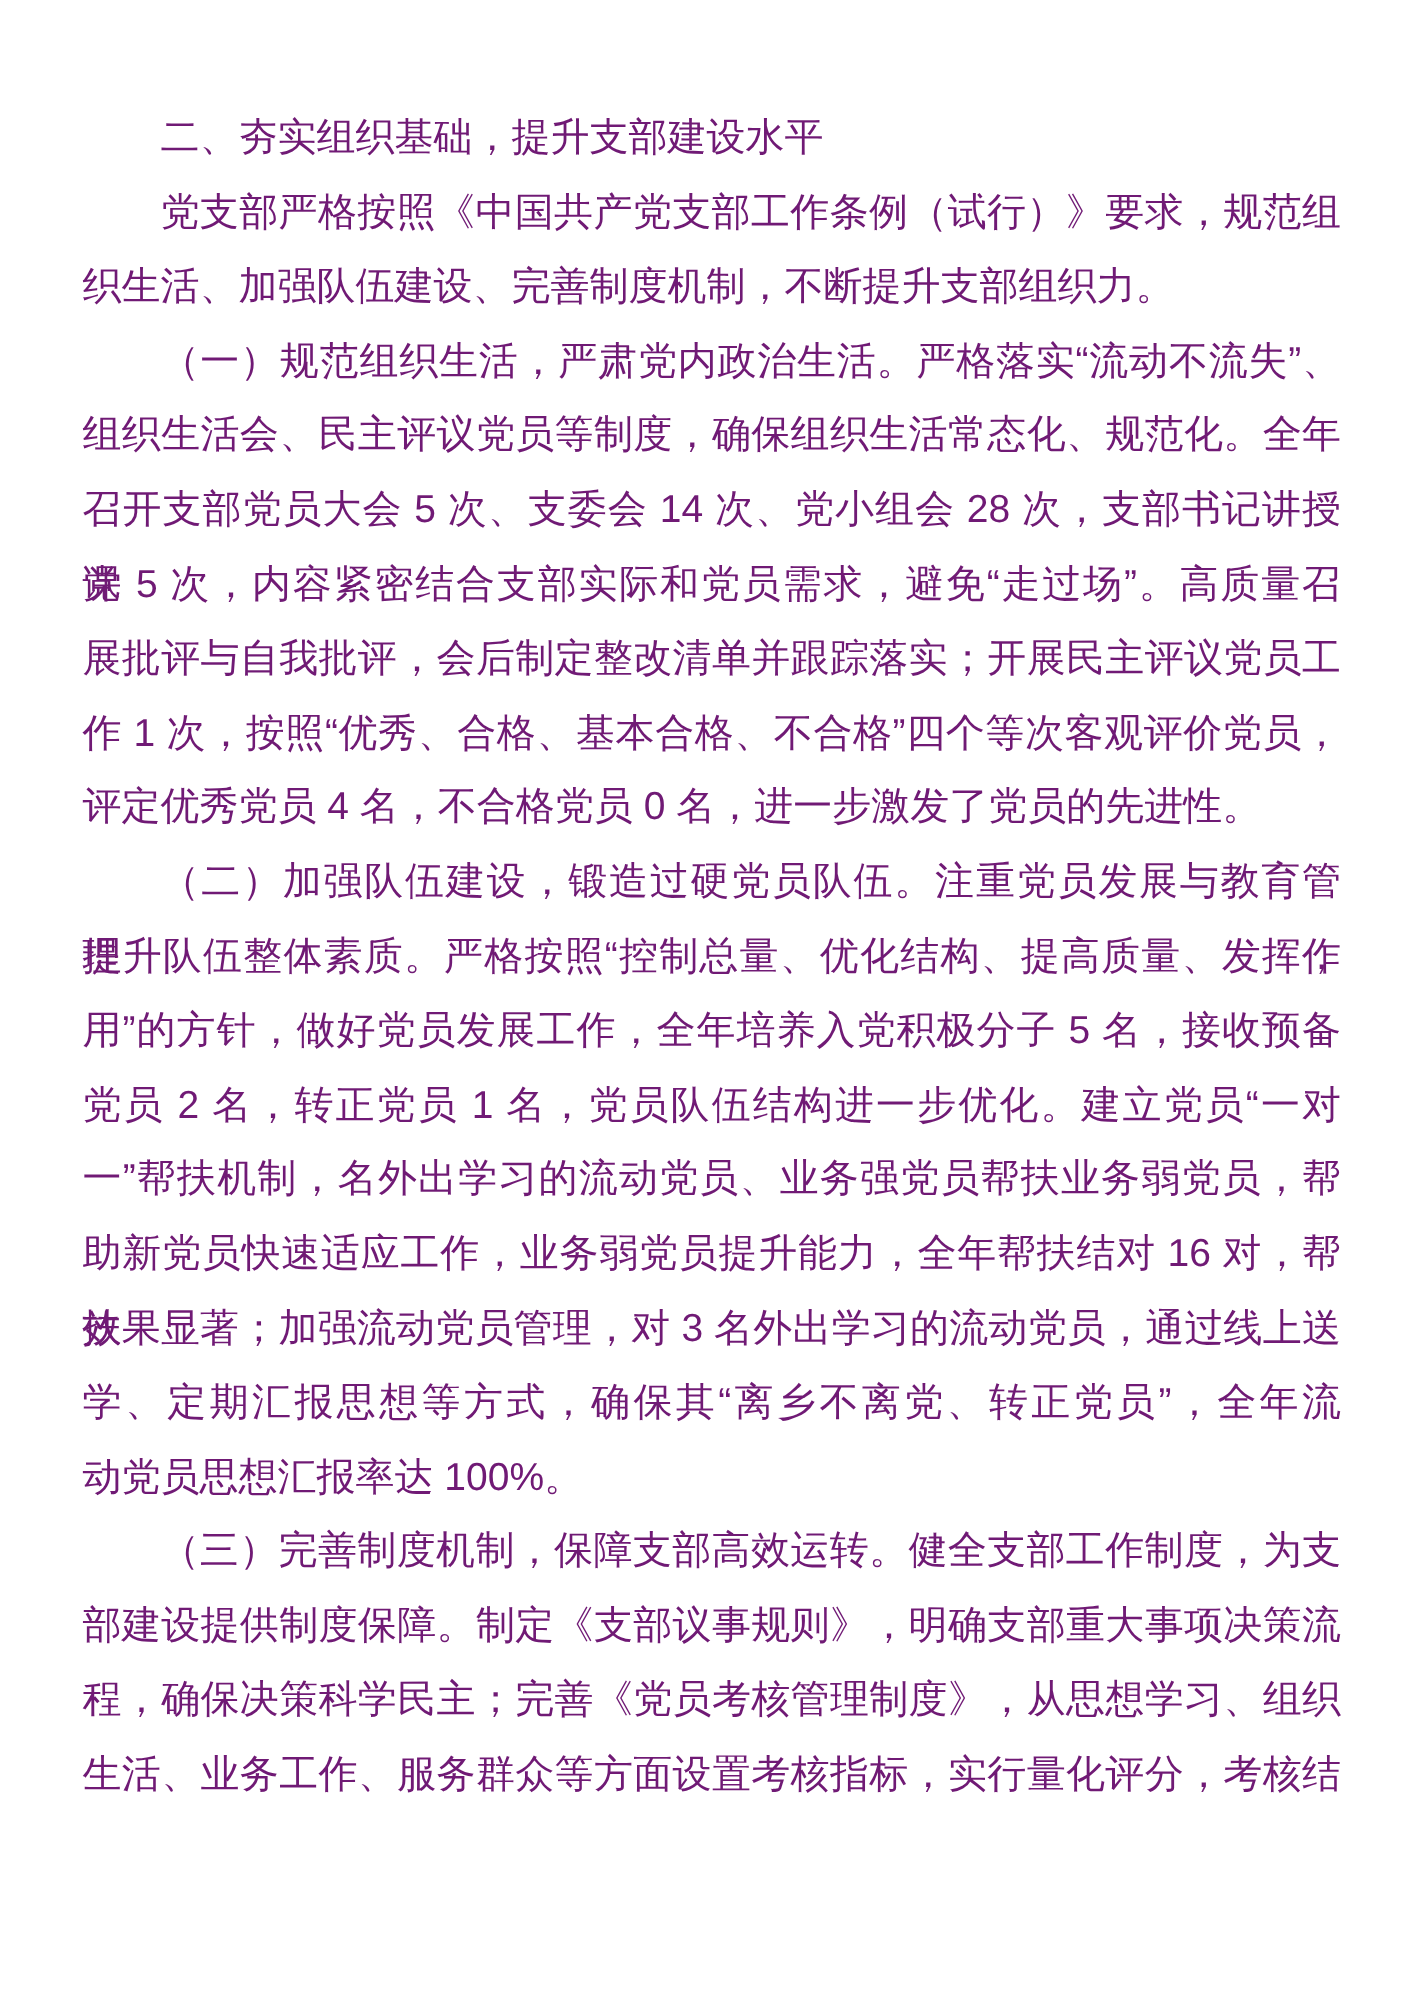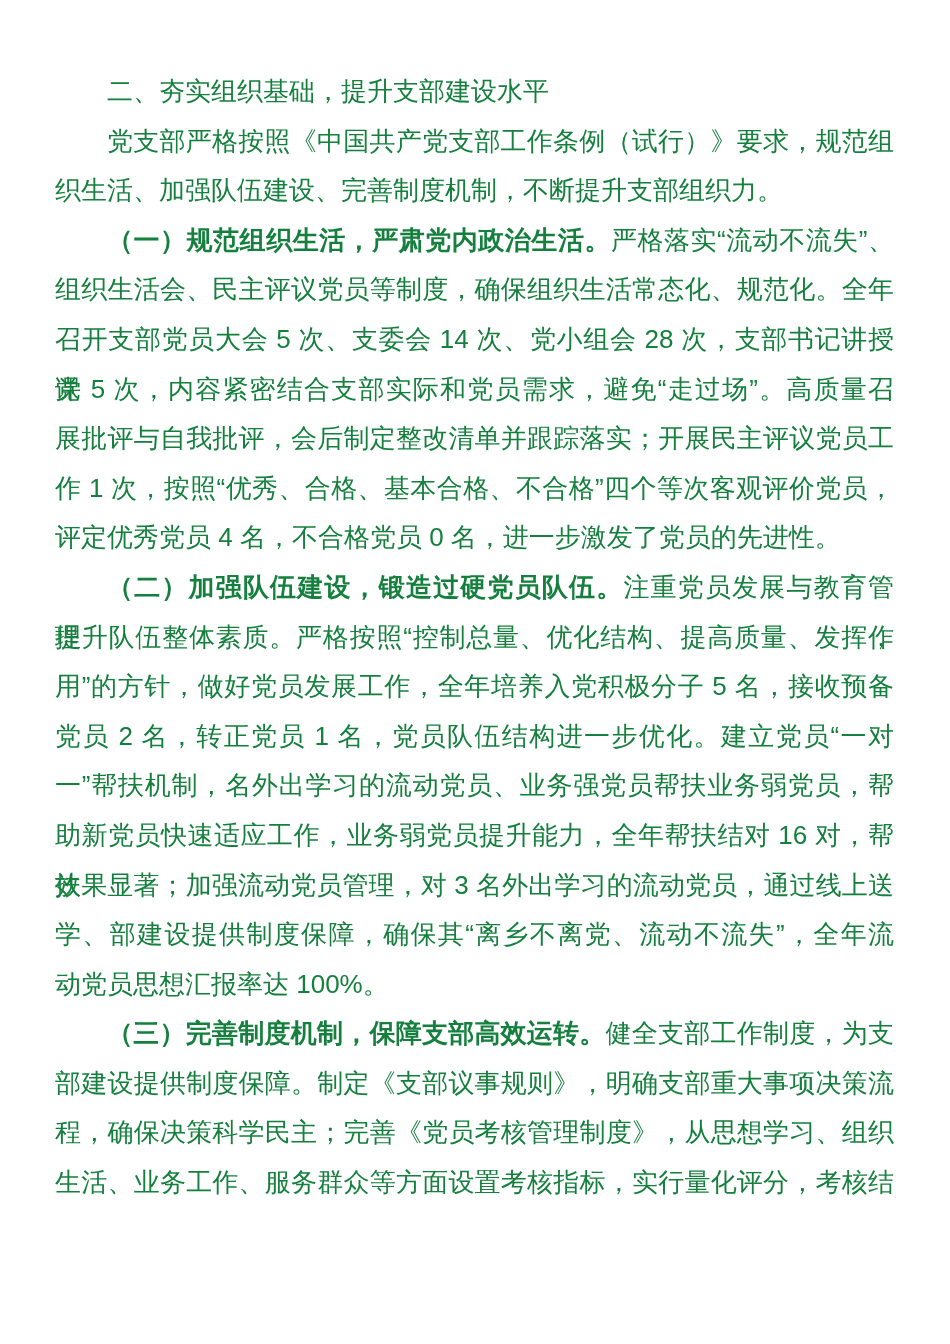--- a/index.html
+++ b/index.html
@@ -7,21 +7,21 @@
     padding: 0;
     background: #ffffff;
   }
   .page {
     position: relative;
     width: 950px;
     height: 1344px;
     background: #ffffff;
     overflow: hidden;
     font-family: "Liberation Sans", "DejaVu Sans", sans-serif;
-    color: #15803d;
+    color: #701a75;
   }
   .text-col {
     position: absolute;
     left: 55px;
     top: 67px;
     width: 839px;
     font-size: 26px;
     line-height: 49.6px;
     letter-spacing: 0;
   }
@@ -30,21 +30,21 @@
     text-align: left;
   }
   .line.j {
     text-align: justify;
     text-align-last: justify;
   }
   .line.ind {
     text-indent: 2em;
   }
   .seg { font-weight: normal; }
-  .seg.bold { font-weight: bold; }
+  .seg.bold { font-weight: normal; }
 </style>
 </head>
 <body>
 
 <div class="page">
   <div class="text-col">
       <div class="line ind"><span class="seg">二、夯实组织基础，提升支部建设水平</span></div>
       <div class="line j ind"><span class="seg">党支部严格按照《中国共产党支部工作条例（试行）》要求，规范组</span></div>
       <div class="line"><span class="seg">织生活、加强队伍建设、完善制度机制，不断提升支部组织力。</span></div>
       <div class="line j ind"><span class="seg bold">（一）规范组织生活，严肃党内政治生活。</span><span class="seg">严格落实“流动不流失”、</span></div>
@@ -54,20 +54,20 @@
       <div class="line j"><span class="seg">展批评与自我批评，会后制定整改清单并跟踪落实；开展民主评议党员工</span></div>
       <div class="line j"><span class="seg">作 1 次，按照“优秀、合格、基本合格、不合格”四个等次客观评价党员，</span></div>
       <div class="line"><span class="seg">评定优秀党员 4 名，不合格党员 0 名，进一步激发了党员的先进性。</span></div>
       <div class="line j ind"><span class="seg bold">（二）加强队伍建设，锻造过硬党员队伍。</span><span class="seg">注重党员发展与教育管理，</span></div>
       <div class="line j"><span class="seg">提升队伍整体素质。严格按照“控制总量、优化结构、提高质量、发挥作</span></div>
       <div class="line j"><span class="seg">用”的方针，做好党员发展工作，全年培养入党积极分子 5 名，接收预备</span></div>
       <div class="line j"><span class="seg">党员 2 名，转正党员 1 名，党员队伍结构进一步优化。建立党员“一对</span></div>
       <div class="line j"><span class="seg">一”帮扶机制，名外出学习的流动党员、业务强党员帮扶业务弱党员，帮</span></div>
       <div class="line j"><span class="seg">助新党员快速适应工作，业务弱党员提升能力，全年帮扶结对 16 对，帮扶</span></div>
       <div class="line j"><span class="seg">效果显著；加强流动党员管理，对 3 名外出学习的流动党员，通过线上送</span></div>
-      <div class="line j"><span class="seg">学、部建设提供制度保障，确保其“离乡不离党、流动不流失”，全年流</span></div>
+      <div class="line j"><span class="seg">学、定期汇报思想等方式，确保其“离乡不离党、转正党员”，全年流</span></div>
       <div class="line"><span class="seg">动党员思想汇报率达 100%。</span></div>
       <div class="line j ind"><span class="seg bold">（三）完善制度机制，保障支部高效运转。</span><span class="seg">健全支部工作制度，为支</span></div>
       <div class="line j"><span class="seg">部建设提供制度保障。制定《支部议事规则》，明确支部重大事项决策流</span></div>
       <div class="line j"><span class="seg">程，确保决策科学民主；完善《党员考核管理制度》，从思想学习、组织</span></div>
       <div class="line j"><span class="seg">生活、业务工作、服务群众等方面设置考核指标，实行量化评分，考核结</span></div>
     </div>
 </div>
 
 </body></html>

